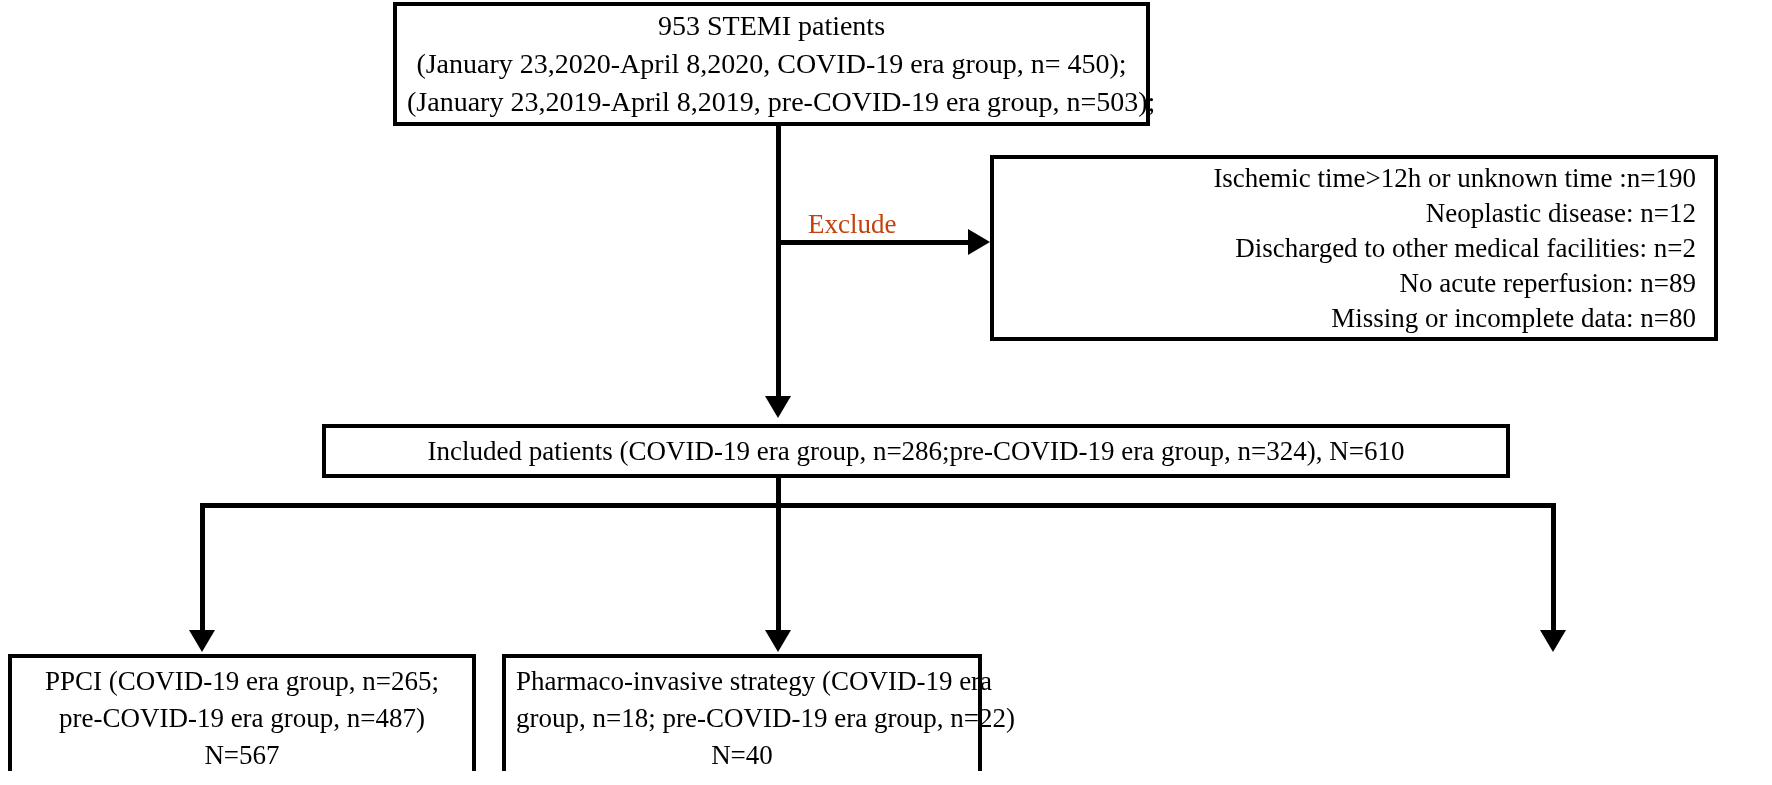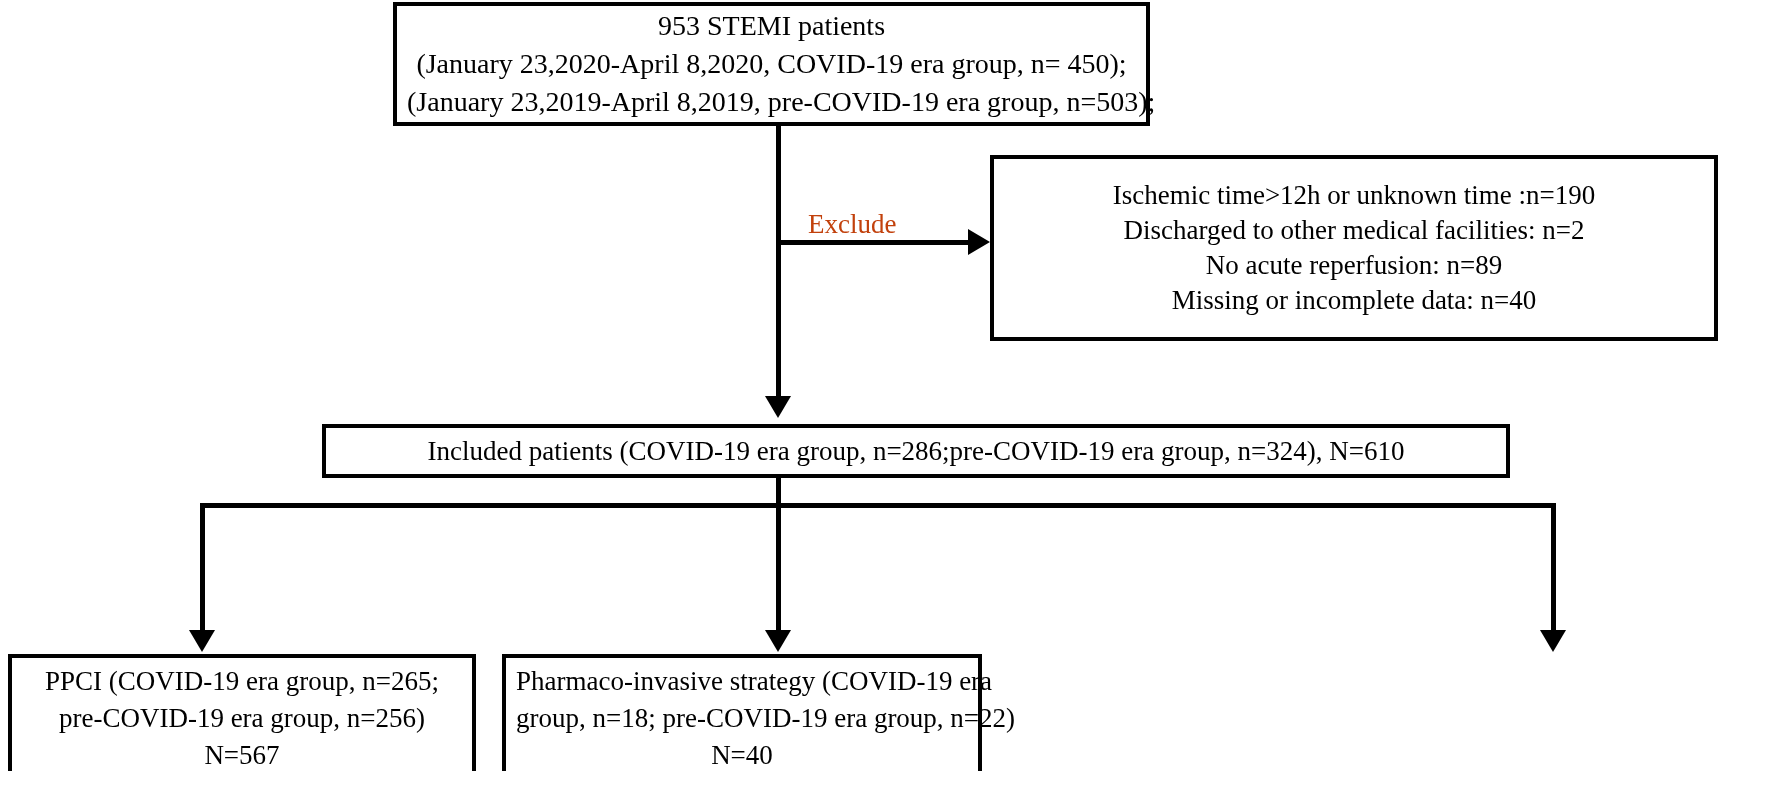--- a/index.html
+++ b/index.html
@@ -24,21 +24,21 @@
     background: #ffffff;
     display: flex;
     flex-direction: column;
     justify-content: center;
   }
   .box .line {
     display: block;
     white-space: nowrap;
   }
   .center-text .line { text-align: center; }
-  .left-text  .line { text-align: center; }
+  .left-text  .line { text-align: right; }
 
   
   #box-cohort {
     left: 393px; top: 2px; width: 757px; height: 124px;
     font-size: 28px; line-height: 38px;
     padding: 2px 10px;
   }
   #box-exclusions {
     left: 990px; top: 155px; width: 728px; height: 186px;
     font-size: 27px; line-height: 35px;
@@ -111,44 +111,45 @@
 
   <div class="vline" style="left:776px; top:126px; height:272px;"></div>
   <div class="arrow-down" style="left:765px; top:396px;"></div>
 
   <span class="edge-label" style="left:808px; top:209px;">Exclude</span>
   <div class="hline" style="left:776px; top:240px; width:196px;"></div>
   <div class="arrow-right" style="left:968px; top:229px;"></div>
 
   <div class="box left-text" id="box-exclusions">
     <span class="line">Ischemic time&gt;12h or unknown time :n=190</span>
+    <span class="line">Neoplastic disease: n=12</span>
     <span class="line">Discharged to other medical facilities: n=2</span>
     <span class="line">No acute reperfusion: n=89</span>
-    <span class="line">Missing or incomplete data: n=40</span>
+    <span class="line">Missing or incomplete data: n=80</span>
   </div>
 
   <div class="box center-text" id="box-included">
     <span class="line">Included patients (COVID-19 era group, n=286;pre-COVID-19 era group, n=324), N=610</span>
   </div>
 
   <div class="vline" style="left:776px; top:478px; height:28px;"></div>
   <div class="hline" style="left:200px; top:503px; width:1356px;"></div>
 
   <div class="vline" style="left:200px; top:503px; height:132px;"></div>
   <div class="arrow-down" style="left:189px; top:630px;"></div>
 
   <div class="vline" style="left:776px; top:503px; height:132px;"></div>
   <div class="arrow-down" style="left:765px; top:630px;"></div>
 
   <div class="vline" style="left:1551px; top:503px; height:132px;"></div>
   <div class="arrow-down" style="left:1540px; top:630px;"></div>
 
   <div class="box center-text" id="box-ppci">
     <span class="line">PPCI (COVID-19 era group, n=265;</span>
-    <span class="line">pre-COVID-19 era group, n=256)</span>
+    <span class="line">pre-COVID-19 era group, n=487)</span>
     <span class="line">N=567</span>
   </div>
 
   <div class="box center-text" id="box-pharmaco">
     <span class="line">Pharmaco-invasive strategy (COVID-19 era</span>
     <span class="line">group, n=18; pre-COVID-19 era group, n=22)</span>
     <span class="line">N=40</span>
   </div>
 
 

